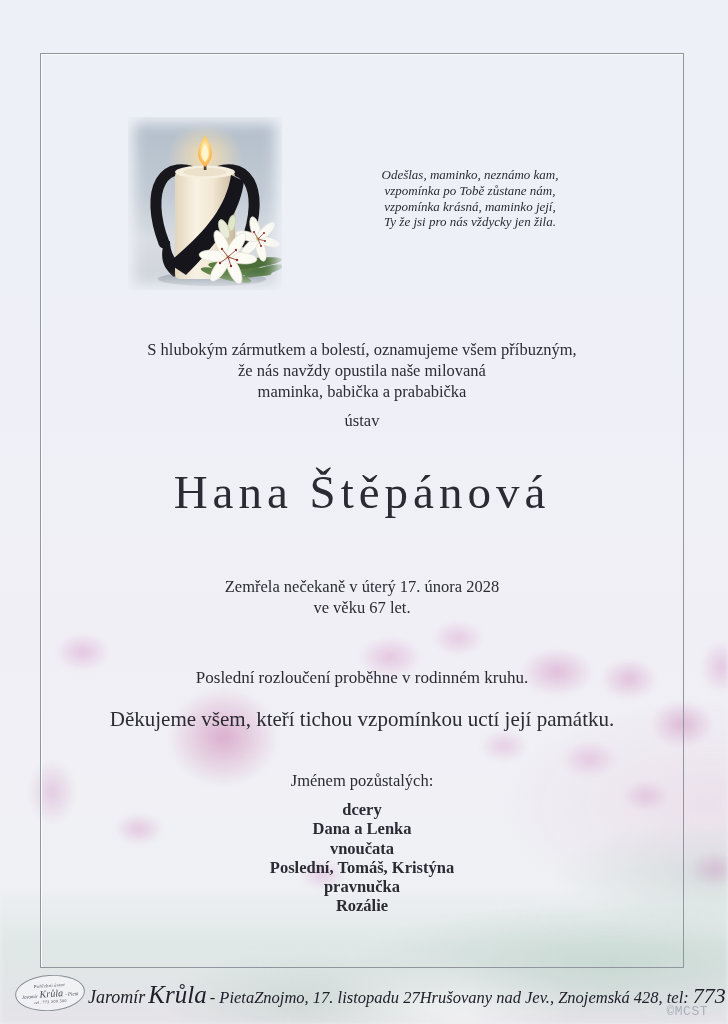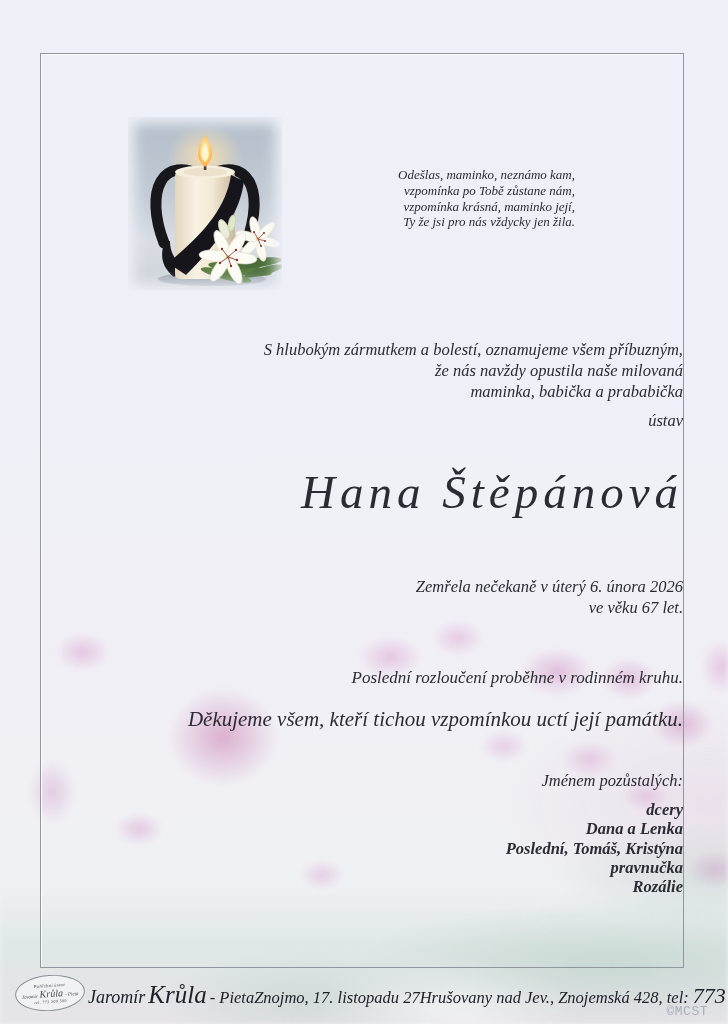--- a/index.html
+++ b/index.html
@@ -42,23 +42,23 @@
     background:transparent;
   }
   .photo{
     position:absolute;left:128px;top:117px;width:154px;height:173px;
   }
   .photo svg{display:block;width:154px;height:173px;}
   .photo .vignette{
     position:absolute;inset:0;pointer-events:none;
     box-shadow:inset 0 0 14px 6px #eef1f7;
   }
-  .textblock{position:absolute;left:41px;width:642px;text-align:right;font-style:italic;}
+  .textblock{position:absolute;left:41px;width:642px;text-align:center;}
   .poem{
-    position:absolute;left:365px;top:167px;width:210px;text-align:right;
+    position:absolute;left:365px;top:167px;width:210px;text-align:center;
     font-style:italic;font-size:13px;line-height:15.8px;
   }
   .announcement{top:339px;font-size:16.5px;line-height:21px;}
   .honorific{top:411px;font-size:16.5px;}
   .name{top:464px;font-size:47px;letter-spacing:5px;line-height:56px;}
   .death{top:577px;font-size:16.5px;line-height:20.5px;}
   .farewell{top:668px;font-size:17px;}
   .thanks{top:707px;font-size:21px;}
   .surv-head{top:771px;font-size:16.5px;}
   .survivors{top:800px;font-size:16.5px;line-height:19.3px;font-weight:700;}
@@ -209,33 +209,34 @@
   <div>S hlubokým zármutkem a bolestí, oznamujeme všem příbuzným,</div>
   <div>že nás navždy opustila naše milovaná</div>
   <div>maminka, babička a prababička</div>
 </div>
 
 <div class="textblock honorific">ústav</div>
 
 <div class="textblock name">Hana Štěpánová</div>
 
 <div class="textblock death">
-  <div>Zemřela nečekaně v úterý 6. února 2026</div>
+  <div>Zemřela nečekaně v úterý 17. února 2028</div>
   <div>ve věku 67 let.</div>
 </div>
 
 <div class="textblock farewell">Poslední rozloučení proběhne v rodinném kruhu.</div>
 
 <div class="textblock thanks">Děkujeme všem, kteří tichou vzpomínkou uctí její památku.</div>
 
 <div class="textblock surv-head">Jménem pozůstalých:</div>
 
 <div class="textblock survivors">
   <div>dcery</div>
   <div>Dana a Lenka</div>
+  <div>vnoučata</div>
   <div>Poslední, Tomáš, Kristýna</div>
   <div>pravnučka</div>
   <div>Rozálie</div>
 </div>
 
 <div class="logo">
   <div class="l-top">Pohřební ústav</div>
   <div class="l-mid">
     <span>Jaromír</span>
     <span class="l-big">Krůla</span>

